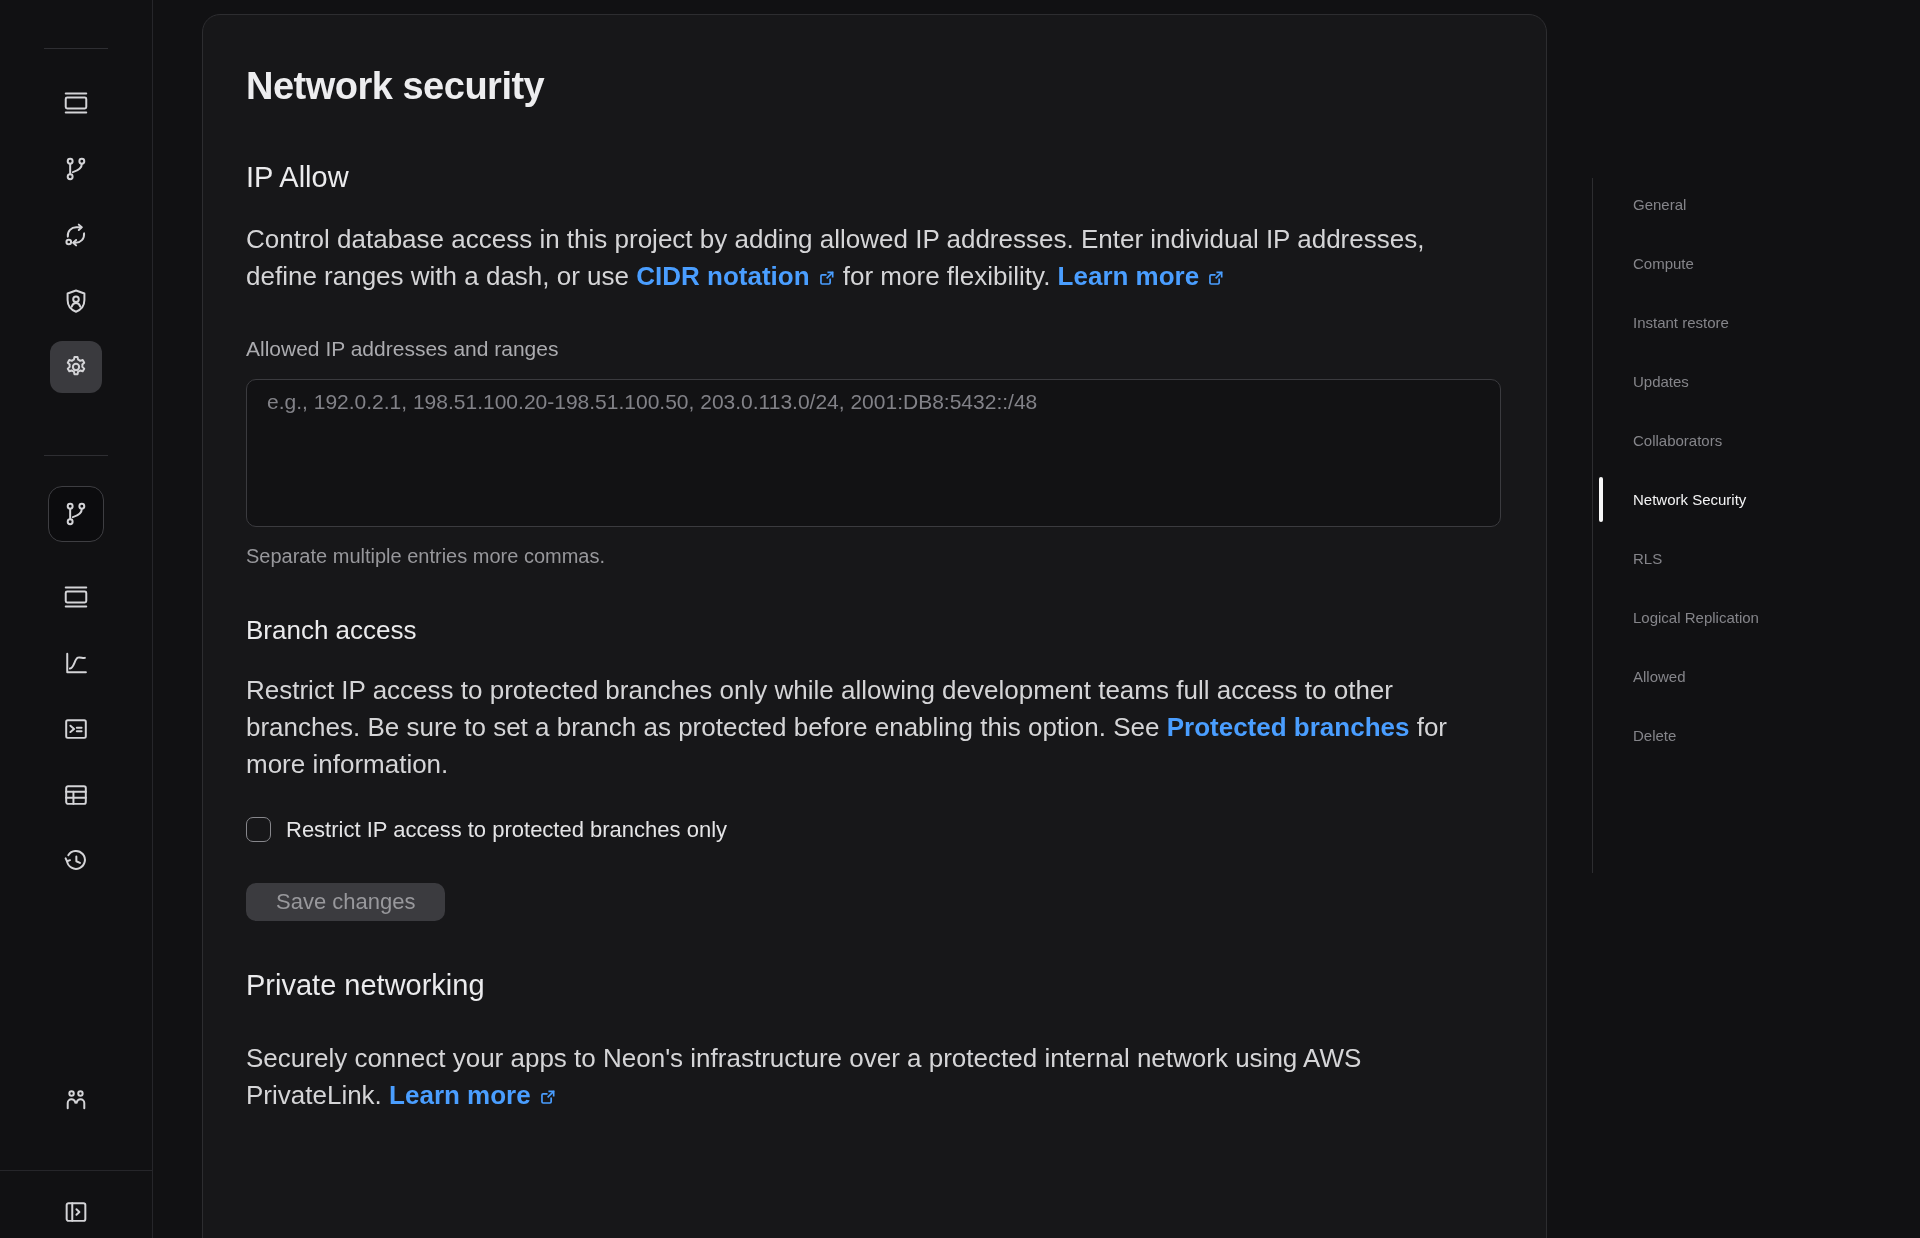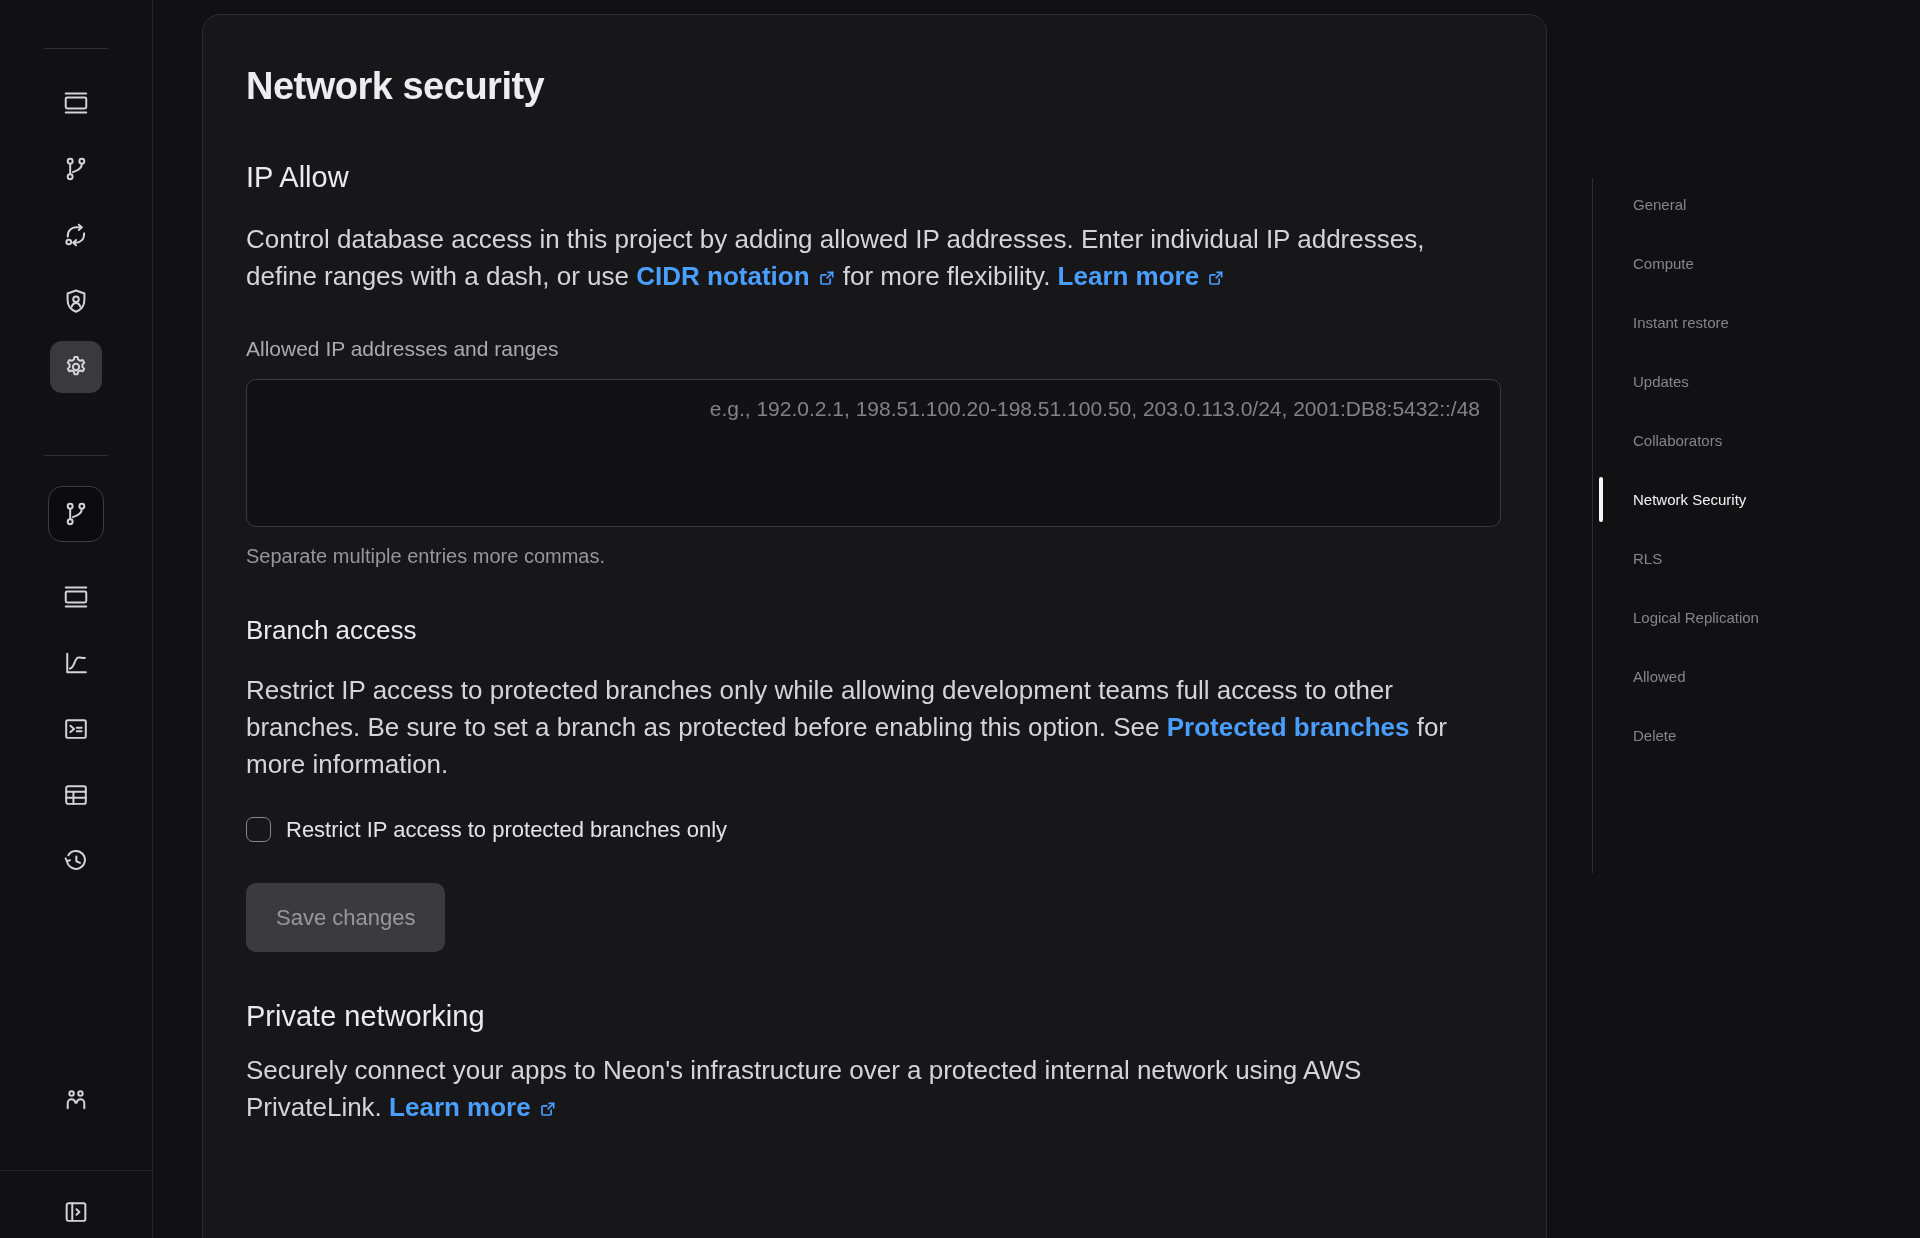--- a/index.html
+++ b/index.html
@@ -39,37 +39,37 @@
   h1.page-title { font-size:38px; line-height:46px; font-weight:700; color:#ededef; letter-spacing:-.5px; }
   h2.sec { font-size:29px; line-height:36px; font-weight:500; color:#ebebed; margin-top:50px; }
   h3.sec { font-size:26px; line-height:32px; font-weight:500; color:#ebebed; margin-top:46px; }
   p.desc { font-size:26px; line-height:37px; color:#d5d5d7; max-width:1222px; margin-top:26px; font-weight:400; }
   a.lnk { color:var(--link,#4a9eff); font-weight:700; text-decoration:none; white-space:nowrap; }
   .ext { display:inline-block; vertical-align:-3px; margin-left:7px; }
   .field-label { font-size:21px; color:#ababaf; margin-top:42px; }
   textarea.ip-input {
     margin-top:18px; width:1255px; height:148px; resize:none;
     background:#121214; border:1px solid #3b3b3f; border-radius:10px;
-    padding:17px 20px; font-size:21px; color:#e6e6e8;
-    font-family:"Liberation Sans","DejaVu Sans",sans-serif; outline:none;text-align:right;
+    padding:10px 20px; font-size:21px; color:#e6e6e8;
+    font-family:"Liberation Sans","DejaVu Sans",sans-serif; outline:none;
   }
   textarea.ip-input::placeholder { color:#828288; }
   .helper { font-size:20px; color:#97979b; margin-top:14px; }
   .check-row { margin-top:34px; display:flex; gap:15px; cursor:pointer; }
   .checkbox {
     width:25px; height:25px; border:1.5px solid #87878c; border-radius:7px; background:transparent; flex:none;
   }
   .check-label { font-size:22px; color:#e4e4e6; }
   .btn {
     display:inline-flex; align-items:center; justify-content:center;
     border-radius:10px; font-size:22px; font-weight:500; cursor:pointer;
     font-family:"Liberation Sans","DejaVu Sans",sans-serif;
   }
   .btn.save {
-    margin-top:40px; height:69px; padding:0 30px;
+    margin-top:40px; height:38px; padding:0 30px;
     background:#3b3b3f; color:#98989c; border:none;
   }
   .btn.configure {
     margin-top:30px; height:54px; padding:0 29px;
     background:#19191b; color:#ebebed; border:1px solid #424246;
   }
 
   
   .nav-line { position:absolute; left:1592px; top:178px; width:1px; height:695px; background:#2d2d30; }
   .settings-nav { position:absolute; left:1625px; top:186px; width:145px; list-style:none; }
@@ -224,21 +224,21 @@
 
     <div class="check-row">
       <div class="checkbox"></div>
       <div class="check-label">Restrict IP access to protected branches only</div>
     </div>
 
     <button class="btn save">Save changes</button>
 
     
     <h2 class="sec" style="margin-top:46px">Private networking</h2>
-    <p class="desc" style="margin-top:18px">
+    <p class="desc" style="margin-top:37px">
       <span>Securely connect your apps to Neon's infrastructure over a protected internal network using AWS PrivateLink. </span><a class="lnk" href="#"><span>Learn more</span><svg class="ext" width="19" height="19" viewBox="0 0 24 24" fill="none" stroke="#4a9eff" stroke-width="2.1" stroke-linecap="square">
             <polyline points="14.2,4.2 19.8,4.2 19.8,9.8"></polyline>
             <line x1="19.4" y1="4.6" x2="12.9" y2="11.1"></line>
             <path d="M16.6 13 V17.5 C16.6 18.3 15.9 19 15.1 19 H6.5 C5.7 19 5 18.3 5 17.5 V8.9 C5 8.1 5.7 7.4 6.5 7.4 H11"></path>
           </svg></a>
     </p>
 
   </div>
 </main>
 

